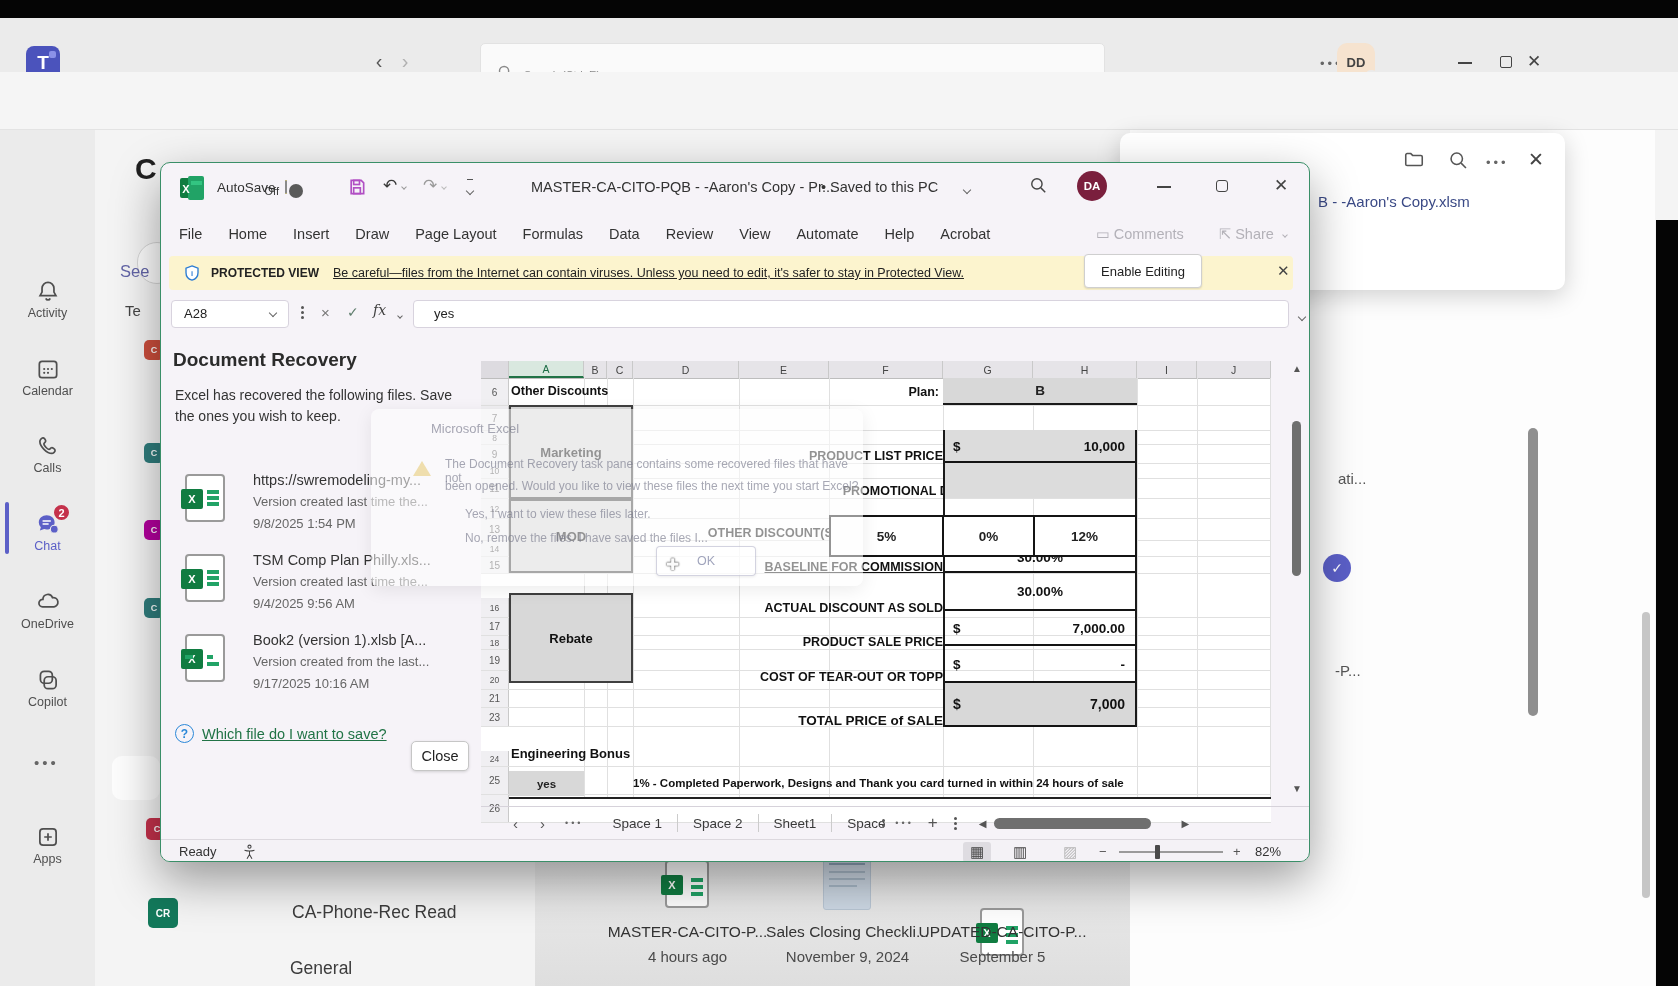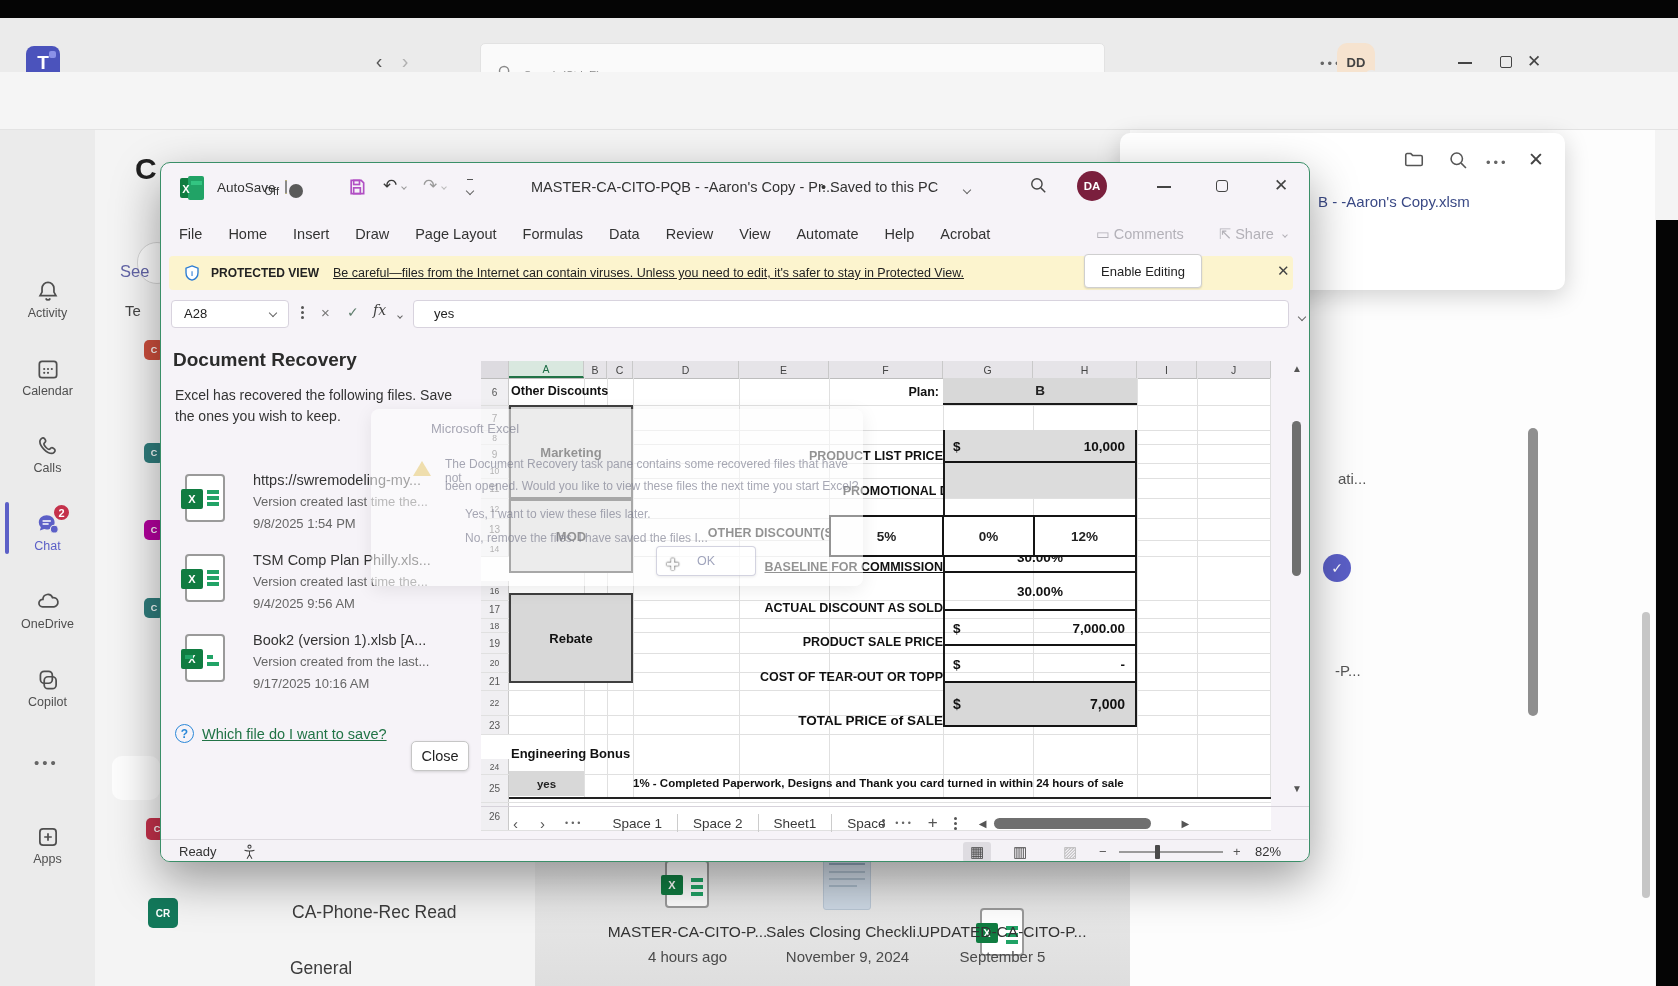--- a/index.html
+++ b/index.html
@@ -417,40 +417,40 @@
           </div>
         <div class="grow" style="height:20px;">
             <span class="rn sm" style="line-height:20px;">12</span>
           </div>
         <div class="grow" style="height:22px;">
             <span class="rn" style="line-height:22px;">13</span>
           </div>
         <div class="grow" style="height:16px;">
             <span class="rn sm" style="line-height:16px;">14</span>
           </div>
+        <div class="grow" style="height:17px;">
+            <span class="rn" style="line-height:17px;">15</span>
+          </div>
         <div class="grow" style="height:20px;">
             <span class="rn sm" style="line-height:20px;margin-top:24px;">16</span>
           </div>
         <div class="grow" style="height:18px;">
             <span class="rn" style="line-height:18px;">17</span>
           </div>
         <div class="grow" style="height:14px;">
             <span class="rn sm" style="line-height:14px;">18</span>
           </div>
         <div class="grow" style="height:21px;">
             <span class="rn" style="line-height:21px;">19</span>
           </div>
         <div class="grow" style="height:19px;">
             <span class="rn sm" style="line-height:19px;">20</span>
           </div>
         <div class="grow" style="height:18px;">
             <span class="rn" style="line-height:18px;">21</span>
-          </div>
-        <div class="grow" style="height:25px;">
-            <span class="rn sm" style="line-height:25px;">22</span>
           </div>
         <div class="grow" style="height:19px;">
             <span class="rn" style="line-height:19px;">23</span>
           </div>
         <div class="grow" style="height:16px;">
             <span class="rn sm" style="line-height:16px;margin-top:24px;">24</span>
           </div>
         <div class="grow" style="height:28px;">
             <span class="rn" style="line-height:28px;">25</span>
           </div>

